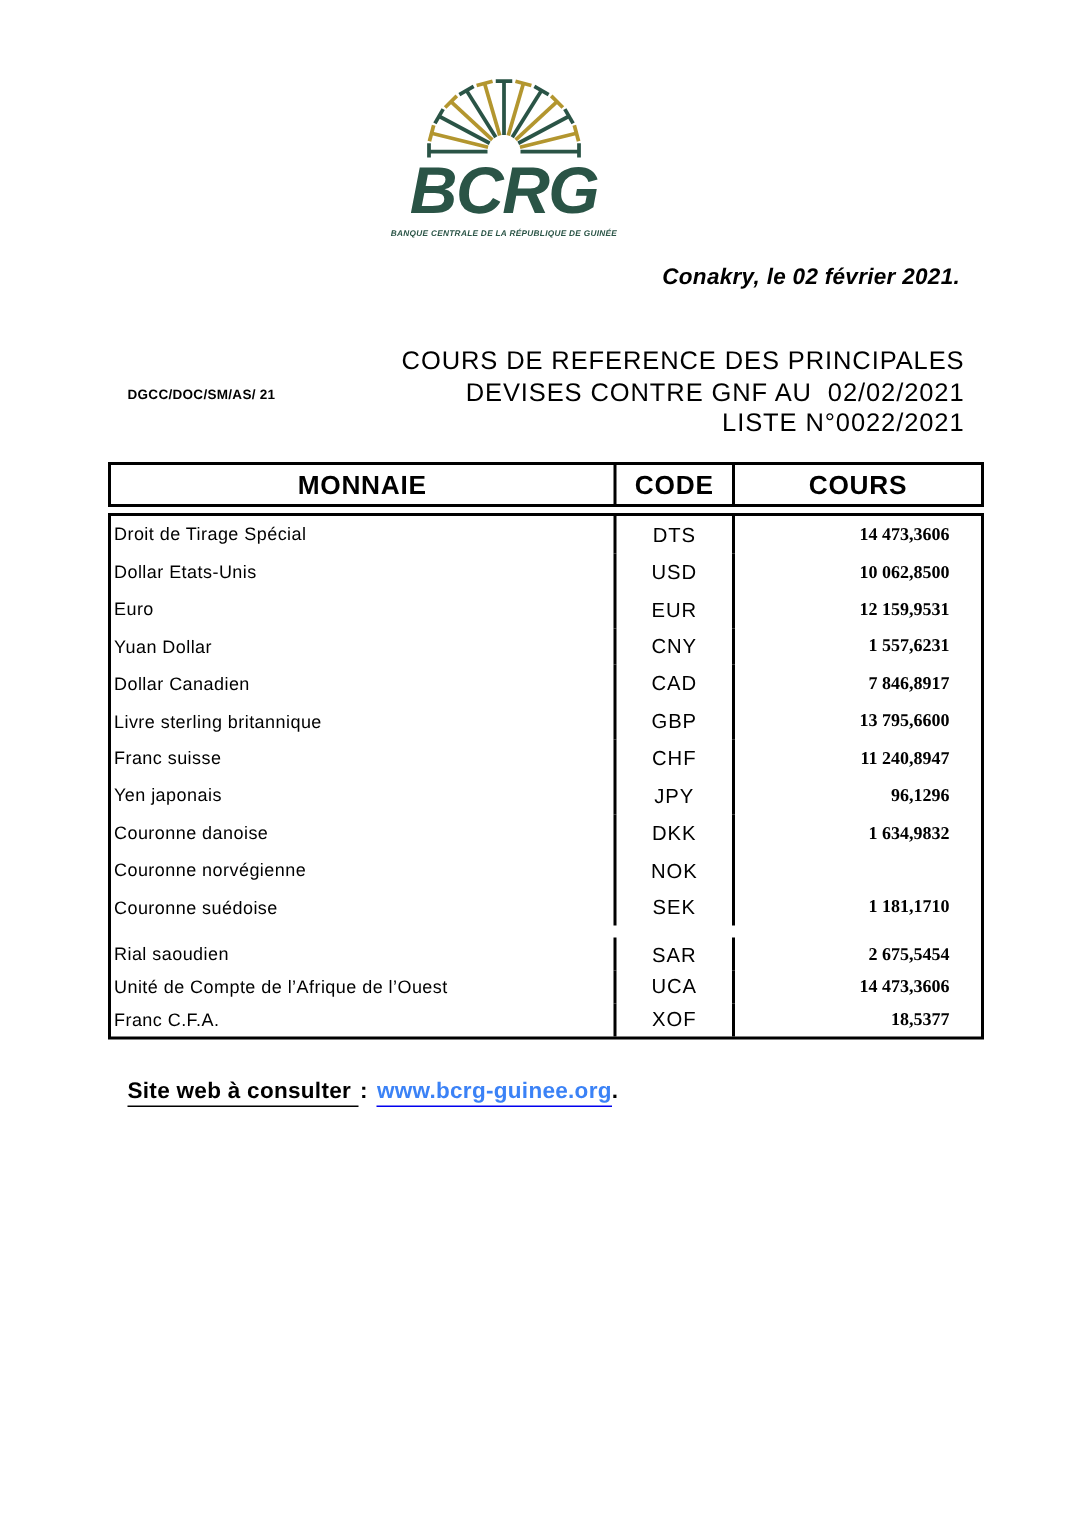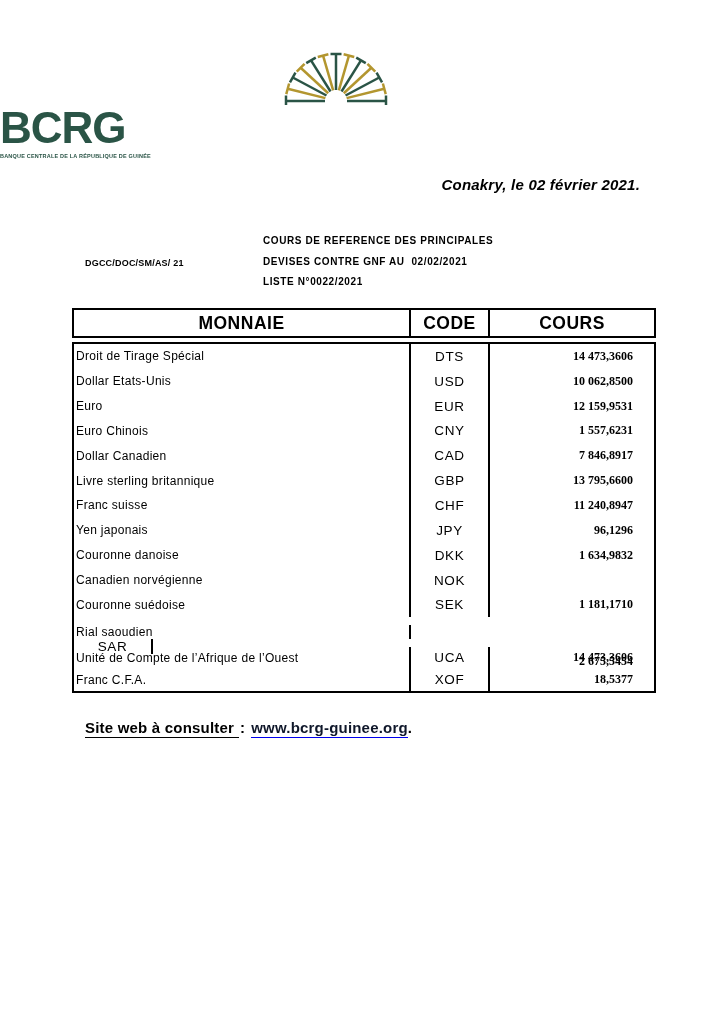--- a/index.html
+++ b/index.html
@@ -2,54 +2,54 @@
 <html><head>
 <meta charset="utf-8">
 <style>
   html,body { margin:0; padding:0; background:#ffffff; }
   .page {
     position:relative; width:724px; height:1024px; background:#ffffff;
     font-family:"Liberation Sans", sans-serif; color:#000; overflow:hidden;
   }
 
   
-  .logo { position:absolute; top:47px; left:0; width:672px; text-align:left; }
+  .logo { position:absolute; top:47px; left:0; width:672px; text-align:center;font-style:italic; }
   .logo svg { display:block; margin:0 auto; }
   .logo-acronym {
     font-size:44px; font-weight:bold; letter-spacing:-1px; line-height:1;
     margin-top:1px; font-family:"Liberation Sans", sans-serif;
   }
   .logo-tagline { font-size:5.5px; font-weight:bold; margin-top:3px; letter-spacing:0.2px; }
 
   
   .date-line {
     position:absolute; top:176px; right:84px;
     font-size:15px; font-weight:bold; font-style:italic; letter-spacing:0.2px;
   }
   .ref-code {
     position:absolute; left:85px; top:258px;
     font-size:9px; font-weight:bold; letter-spacing:0.2px;
   }
   .doc-title {
-    position:absolute; left:263px; top:231px; width:380px; text-align:left;
-    font-size:10px; font-weight:bold; line-height:20.5px; letter-spacing:0.6px;
+    position:absolute; left:263px; top:231px; width:380px; text-align:right;
+    font-size:17px; font-weight:normal; line-height:20.5px; letter-spacing:0.6px;
   }
   .doc-title div { white-space:pre-wrap; }
 
   
   .rates-table { position:absolute; left:72px; top:308px; width:584px; }
   .thead {
     display:flex; border:2px solid #000; height:30px; box-sizing:border-box;
     font-size:17.5px; font-weight:bold; letter-spacing:0.5px;
   }
   .thead .hcell { display:flex; align-items:center; justify-content:center; }
   .tbody { border:2px solid #000; margin-top:4px; box-sizing:border-box; }
   .row { display:flex; height:24.85px; }
   .row.tight { height:21.8px; }
-  .row.gap { margin-top:8px;flex-direction:column; }
+  .row.gap { margin-top:8px; }
   .col-monnaie { width:337px; border-right:2px solid #000; box-sizing:border-box; }
   .col-code { width:79px; border-right:2px solid #000; box-sizing:border-box; }
   .col-cours { flex:1; }
   .c-monnaie {
     display:flex; align-items:center; padding-left:2px;
     font-size:12px; font-weight:normal; letter-spacing:0.3px;
   }
   .c-code {
     display:flex; align-items:center; justify-content:center;
     font-size:13.5px; font-weight:normal; letter-spacing:0.6px;
@@ -129,21 +129,21 @@
           <div class="c-monnaie col-monnaie">Dollar Etats-Unis</div>
           <div class="c-code col-code">USD</div>
           <div class="c-cours col-cours">10 062,8500</div>
         </div>
         <div class="row">
           <div class="c-monnaie col-monnaie">Euro</div>
           <div class="c-code col-code">EUR</div>
           <div class="c-cours col-cours">12 159,9531</div>
         </div>
         <div class="row">
-          <div class="c-monnaie col-monnaie">Euro Chinois</div>
+          <div class="c-monnaie col-monnaie">Yuan Dollar</div>
           <div class="c-code col-code">CNY</div>
           <div class="c-cours col-cours">1 557,6231</div>
         </div>
         <div class="row">
           <div class="c-monnaie col-monnaie">Dollar Canadien</div>
           <div class="c-code col-code">CAD</div>
           <div class="c-cours col-cours">7 846,8917</div>
         </div>
         <div class="row">
           <div class="c-monnaie col-monnaie">Livre sterling britannique</div>
@@ -159,21 +159,21 @@
           <div class="c-monnaie col-monnaie">Yen japonais</div>
           <div class="c-code col-code">JPY</div>
           <div class="c-cours col-cours">96,1296</div>
         </div>
         <div class="row">
           <div class="c-monnaie col-monnaie">Couronne danoise</div>
           <div class="c-code col-code">DKK</div>
           <div class="c-cours col-cours">1 634,9832</div>
         </div>
         <div class="row">
-          <div class="c-monnaie col-monnaie">Canadien norvégienne</div>
+          <div class="c-monnaie col-monnaie">Couronne norvégienne</div>
           <div class="c-code col-code">NOK</div>
         </div>
         <div class="row">
           <div class="c-monnaie col-monnaie">Couronne suédoise</div>
           <div class="c-code col-code">SEK</div>
           <div class="c-cours col-cours">1 181,1710</div>
         </div>
         <div class="row tight gap">
           <div class="c-monnaie col-monnaie">Rial saoudien</div>
           <div class="c-code col-code">SAR</div>
@@ -186,16 +186,16 @@
         </div>
         <div class="row tight">
           <div class="c-monnaie col-monnaie">Franc C.F.A.</div>
           <div class="c-code col-code">XOF</div>
           <div class="c-cours col-cours">18,5377</div>
         </div>
       </div>
   </div>
 
   <div class="site-line">
-    <span class="site-label">Site web à consulter</span><span class="site-colon">:</span><a class="site-link" href="#" style="color: #0f172a; border-bottom-color: rgb(0, 0, 238);">www.bcrg-guinee.org</a><span>.</span>
+    <span class="site-label">Site web à consulter</span><span class="site-colon">:</span><a class="site-link" href="#" style="color: #3b82f6; border-bottom-color: rgb(0, 0, 238);">www.bcrg-guinee.org</a><span>.</span>
   </div>
 
 </div>
 
 </body></html>

